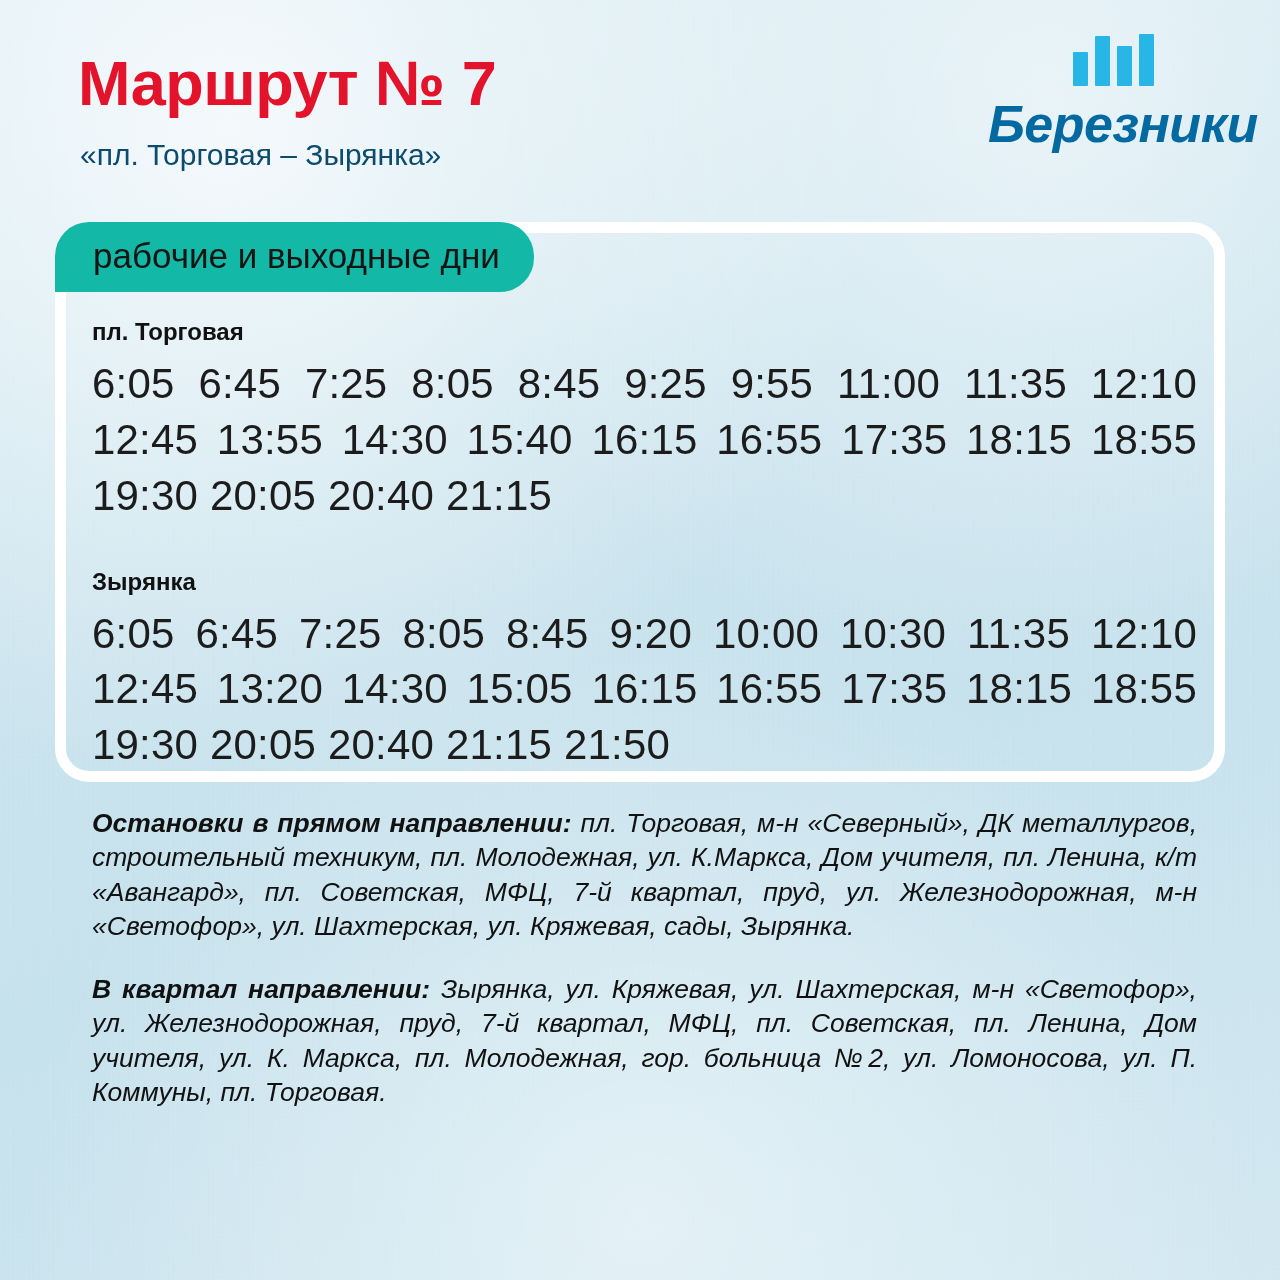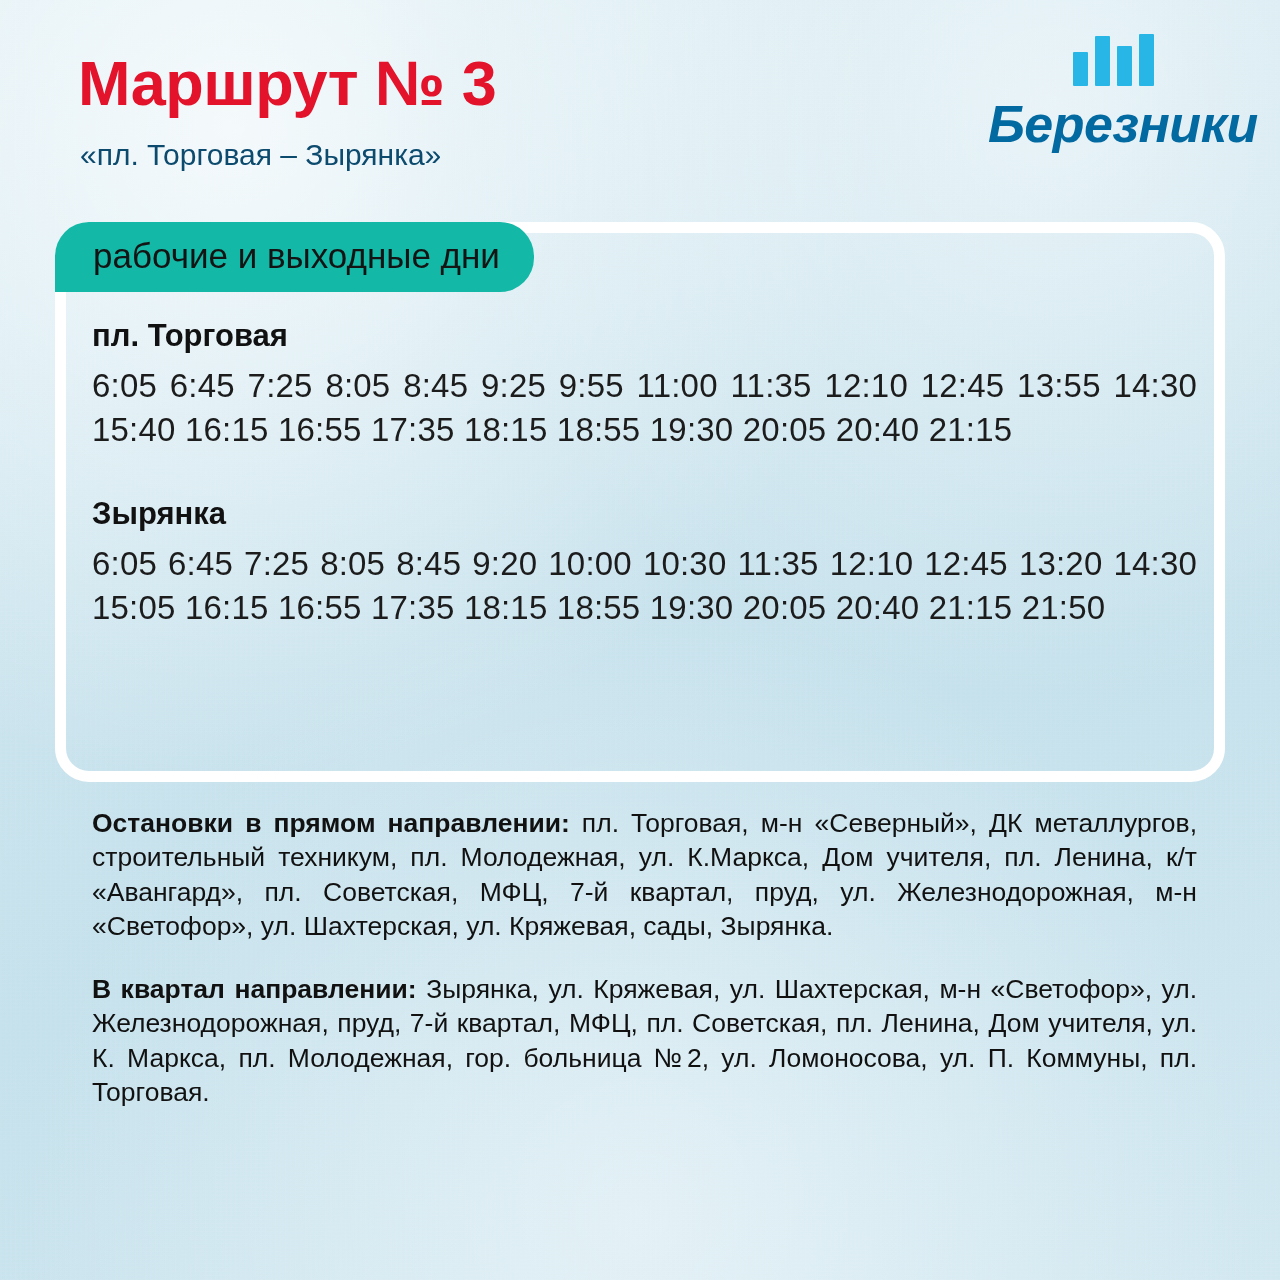--- a/index.html
+++ b/index.html
@@ -113,63 +113,64 @@
     color: #141414;
     white-space: nowrap;
   }
   .card-body {
     position: absolute;
     left: 92px;
     top: 318px;
     width: 1105px;
   }
   .stop-name {
-    font-size: 31px;
+    font-size: 24px;
     font-weight: bold;
     color: #111;
     margin-bottom: 10px;
   }
   .times {
-    font-size: 33px;
+    font-size: 42px;
     color: #1c1c1c;
     line-height: 1.33;
     letter-spacing: 0.2px;
     text-align: justify;
     text-align-last: left;
   }
   .times span { white-space: nowrap; }
   .block-gap { height: 44px; }
 
   
   .stops {
     position: absolute;
     left: 92px;
     top: 806px;
     width: 1105px;
+    font-style: italic;
   }
   .stops p {
     margin: 0 0 28px 0;
     font-size: 26.5px;
     line-height: 1.30;
     color: #111;
     text-align: justify;
     text-align-last: left;
   }
   .stops b { font-weight: bold; }
 </style>
 </head>
 <body>
 
 <div class="page">
   <div class="noise"></div>
 </div>
 
 <div class="content">
 
-  <div class="route-title">Маршрут № 3</div>
+  <div class="route-title">Маршрут № 7</div>
   <div class="route-subtitle">«пл. Торговая – Зырянка»</div>
 
   <div class="logo">
     <div class="logo-bars">
       <div class="bar b1"></div>
       <div class="bar b2"></div>
       <div class="bar b3"></div>
       <div class="bar b4"></div>
     </div>
     <div class="logo-text">Березники</div>

